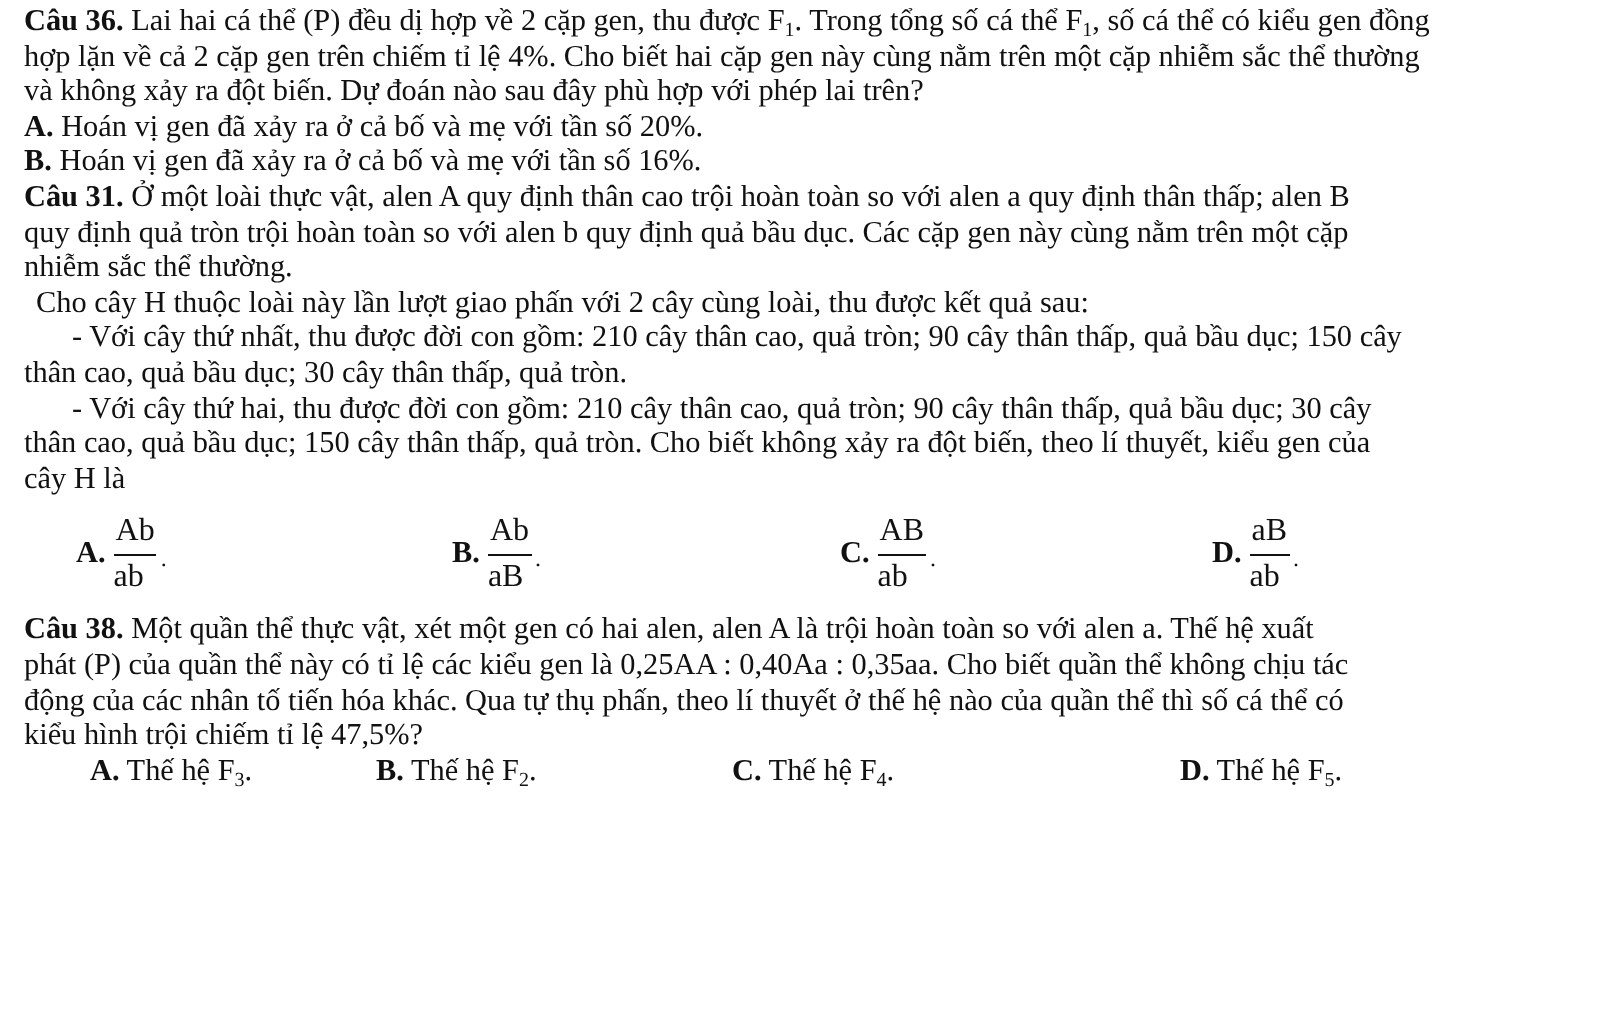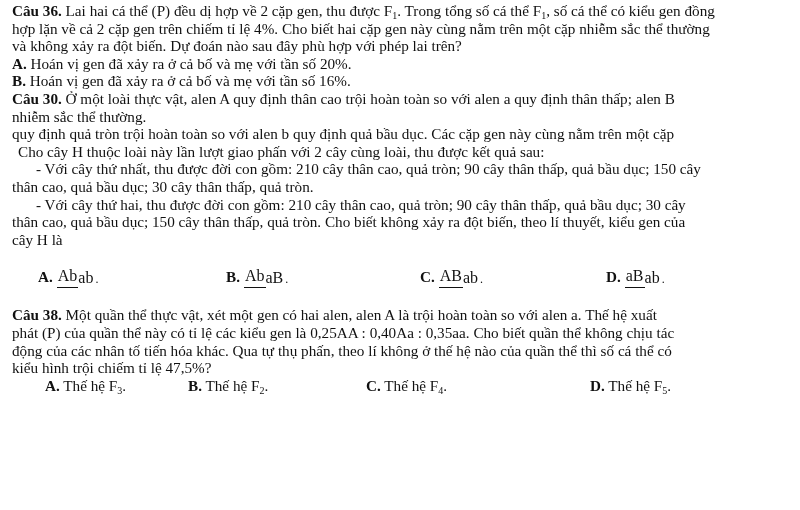--- a/index.html
+++ b/index.html
@@ -10,21 +10,21 @@
   }
   .page { position: relative; padding: 2px 4px 0 12px; }
   .line { line-height: 17.6px; white-space: nowrap; }
   .b { font-weight: bold; }
   .indent { padding-left: 24px; }
   .indent-s { padding-left: 6px; font-family: Liberation Serif, serif; }
   sub { font-size: 10px; vertical-align: -3px; line-height: 0; }
   .frac-row { position: relative; height: 58px; }
   .frac-opt { position: absolute; top: 0; display: flex; align-items: center; height: 58px; }
   .frac-opt .lbl { font-weight: bold; margin-right: 4px; }
-  .frac { display: inline-flex; flex-direction: row; align-items: center; font-size: 16px; line-height: 20px; }
+  .frac { display: inline-flex; flex-direction: column; font-size: 16px; line-height: 20px; }
   .frac .num { padding: 0 1px 1px 1px; border-bottom: 1.5px solid #111; }
   .frac .den { padding-top: 1px; }
   .dot { margin-left: 2px; font-size: 12px; align-self: center; padding-top: 4px; }
   .opt-row { position: relative; height: 20px; }
   .opt-row .opt { position: absolute; top: 0; line-height: 18px; }
 </style>
 </head>
 <body>
 
 <div class="page">
@@ -35,25 +35,25 @@
       <span>Lai hai cá thể (P) đều dị hợp về 2 cặp gen, thu được F</span><sub>1</sub><span>. Trong tổng số cá thể F</span><sub>1</sub><span>, số cá thể có kiểu gen đồng</span>
     </div>
     <div class="line">hợp lặn về cả 2 cặp gen trên chiếm tỉ lệ 4%. Cho biết hai cặp gen này cùng nằm trên một cặp nhiễm sắc thể thường</div>
     <div class="line">và không xảy ra đột biến. Dự đoán nào sau đây phù hợp với phép lai trên?</div>
     <div class="line"><span class="b">A.</span> <span>Hoán vị gen đã xảy ra ở cả bố và mẹ với tần số 20%.</span></div>
     <div class="line"><span class="b">B.</span> <span>Hoán vị gen đã xảy ra ở cả bố và mẹ với tần số 16%.</span></div>
   </div>
 
   <div>
     <div class="line">
-      <span class="b">Câu 30.</span>
+      <span class="b">Câu 31.</span>
       <span>Ở một loài thực vật, alen A quy định thân cao trội hoàn toàn so với alen a quy định thân thấp; alen B</span>
     </div>
+    <div class="line">quy định quả tròn trội hoàn toàn so với alen b quy định quả bầu dục. Các cặp gen này cùng nằm trên một cặp</div>
     <div class="line">nhiễm sắc thể thường.</div>
-    <div class="line">quy định quả tròn trội hoàn toàn so với alen b quy định quả bầu dục. Các cặp gen này cùng nằm trên một cặp</div>
     <div class="line indent-s">Cho cây H thuộc loài này lần lượt giao phấn với 2 cây cùng loài, thu được kết quả sau:</div>
     <div class="line indent">- Với cây thứ nhất, thu được đời con gồm: 210 cây thân cao, quả tròn; 90 cây thân thấp, quả bầu dục; 150 cây</div>
     <div class="line">thân cao, quả bầu dục; 30 cây thân thấp, quả tròn.</div>
     <div class="line indent">- Với cây thứ hai, thu được đời con gồm: 210 cây thân cao, quả tròn; 90 cây thân thấp, quả bầu dục; 30 cây</div>
     <div class="line">thân cao, quả bầu dục; 150 cây thân thấp, quả tròn. Cho biết không xảy ra đột biến, theo lí thuyết, kiểu gen của</div>
     <div class="line">cây H là</div>
 
     <div class="frac-row">
       <div class="frac-opt" style="left:26px;">
         <span class="lbl">A.</span>
@@ -89,21 +89,21 @@
       </div>
     </div>
   </div>
 
   <div>
     <div class="line">
       <span class="b">Câu 38.</span>
       <span>Một quần thể thực vật, xét một gen có hai alen, alen A là trội hoàn toàn so với alen a. Thế hệ xuất</span>
     </div>
     <div class="line">phát (P) của quần thể này có tỉ lệ các kiểu gen là 0,25AA : 0,40Aa : 0,35aa. Cho biết quần thể không chịu tác</div>
-    <div class="line">động của các nhân tố tiến hóa khác. Qua tự thụ phấn, theo lí không ở thế hệ nào của quần thể thì số cá thể có</div>
+    <div class="line">động của các nhân tố tiến hóa khác. Qua tự thụ phấn, theo lí thuyết ở thế hệ nào của quần thể thì số cá thể có</div>
     <div class="line">kiểu hình trội chiếm tỉ lệ 47,5%?</div>
     <div class="opt-row">
       <div class="opt" style="left:33px;"><span class="b">A.</span> <span>Thế hệ F</span><sub>3</sub><span>.</span></div>
       <div class="opt" style="left:176px;"><span class="b">B.</span> <span>Thế hệ F</span><sub>2</sub><span>.</span></div>
       <div class="opt" style="left:354px;"><span class="b">C.</span> <span>Thế hệ F</span><sub>4</sub><span>.</span></div>
       <div class="opt" style="left:530px;margin-left:48px;"><span class="b">D.</span> <span>Thế hệ F</span><sub>5</sub><span>.</span></div>
     </div>
   </div>
 
 </div>

